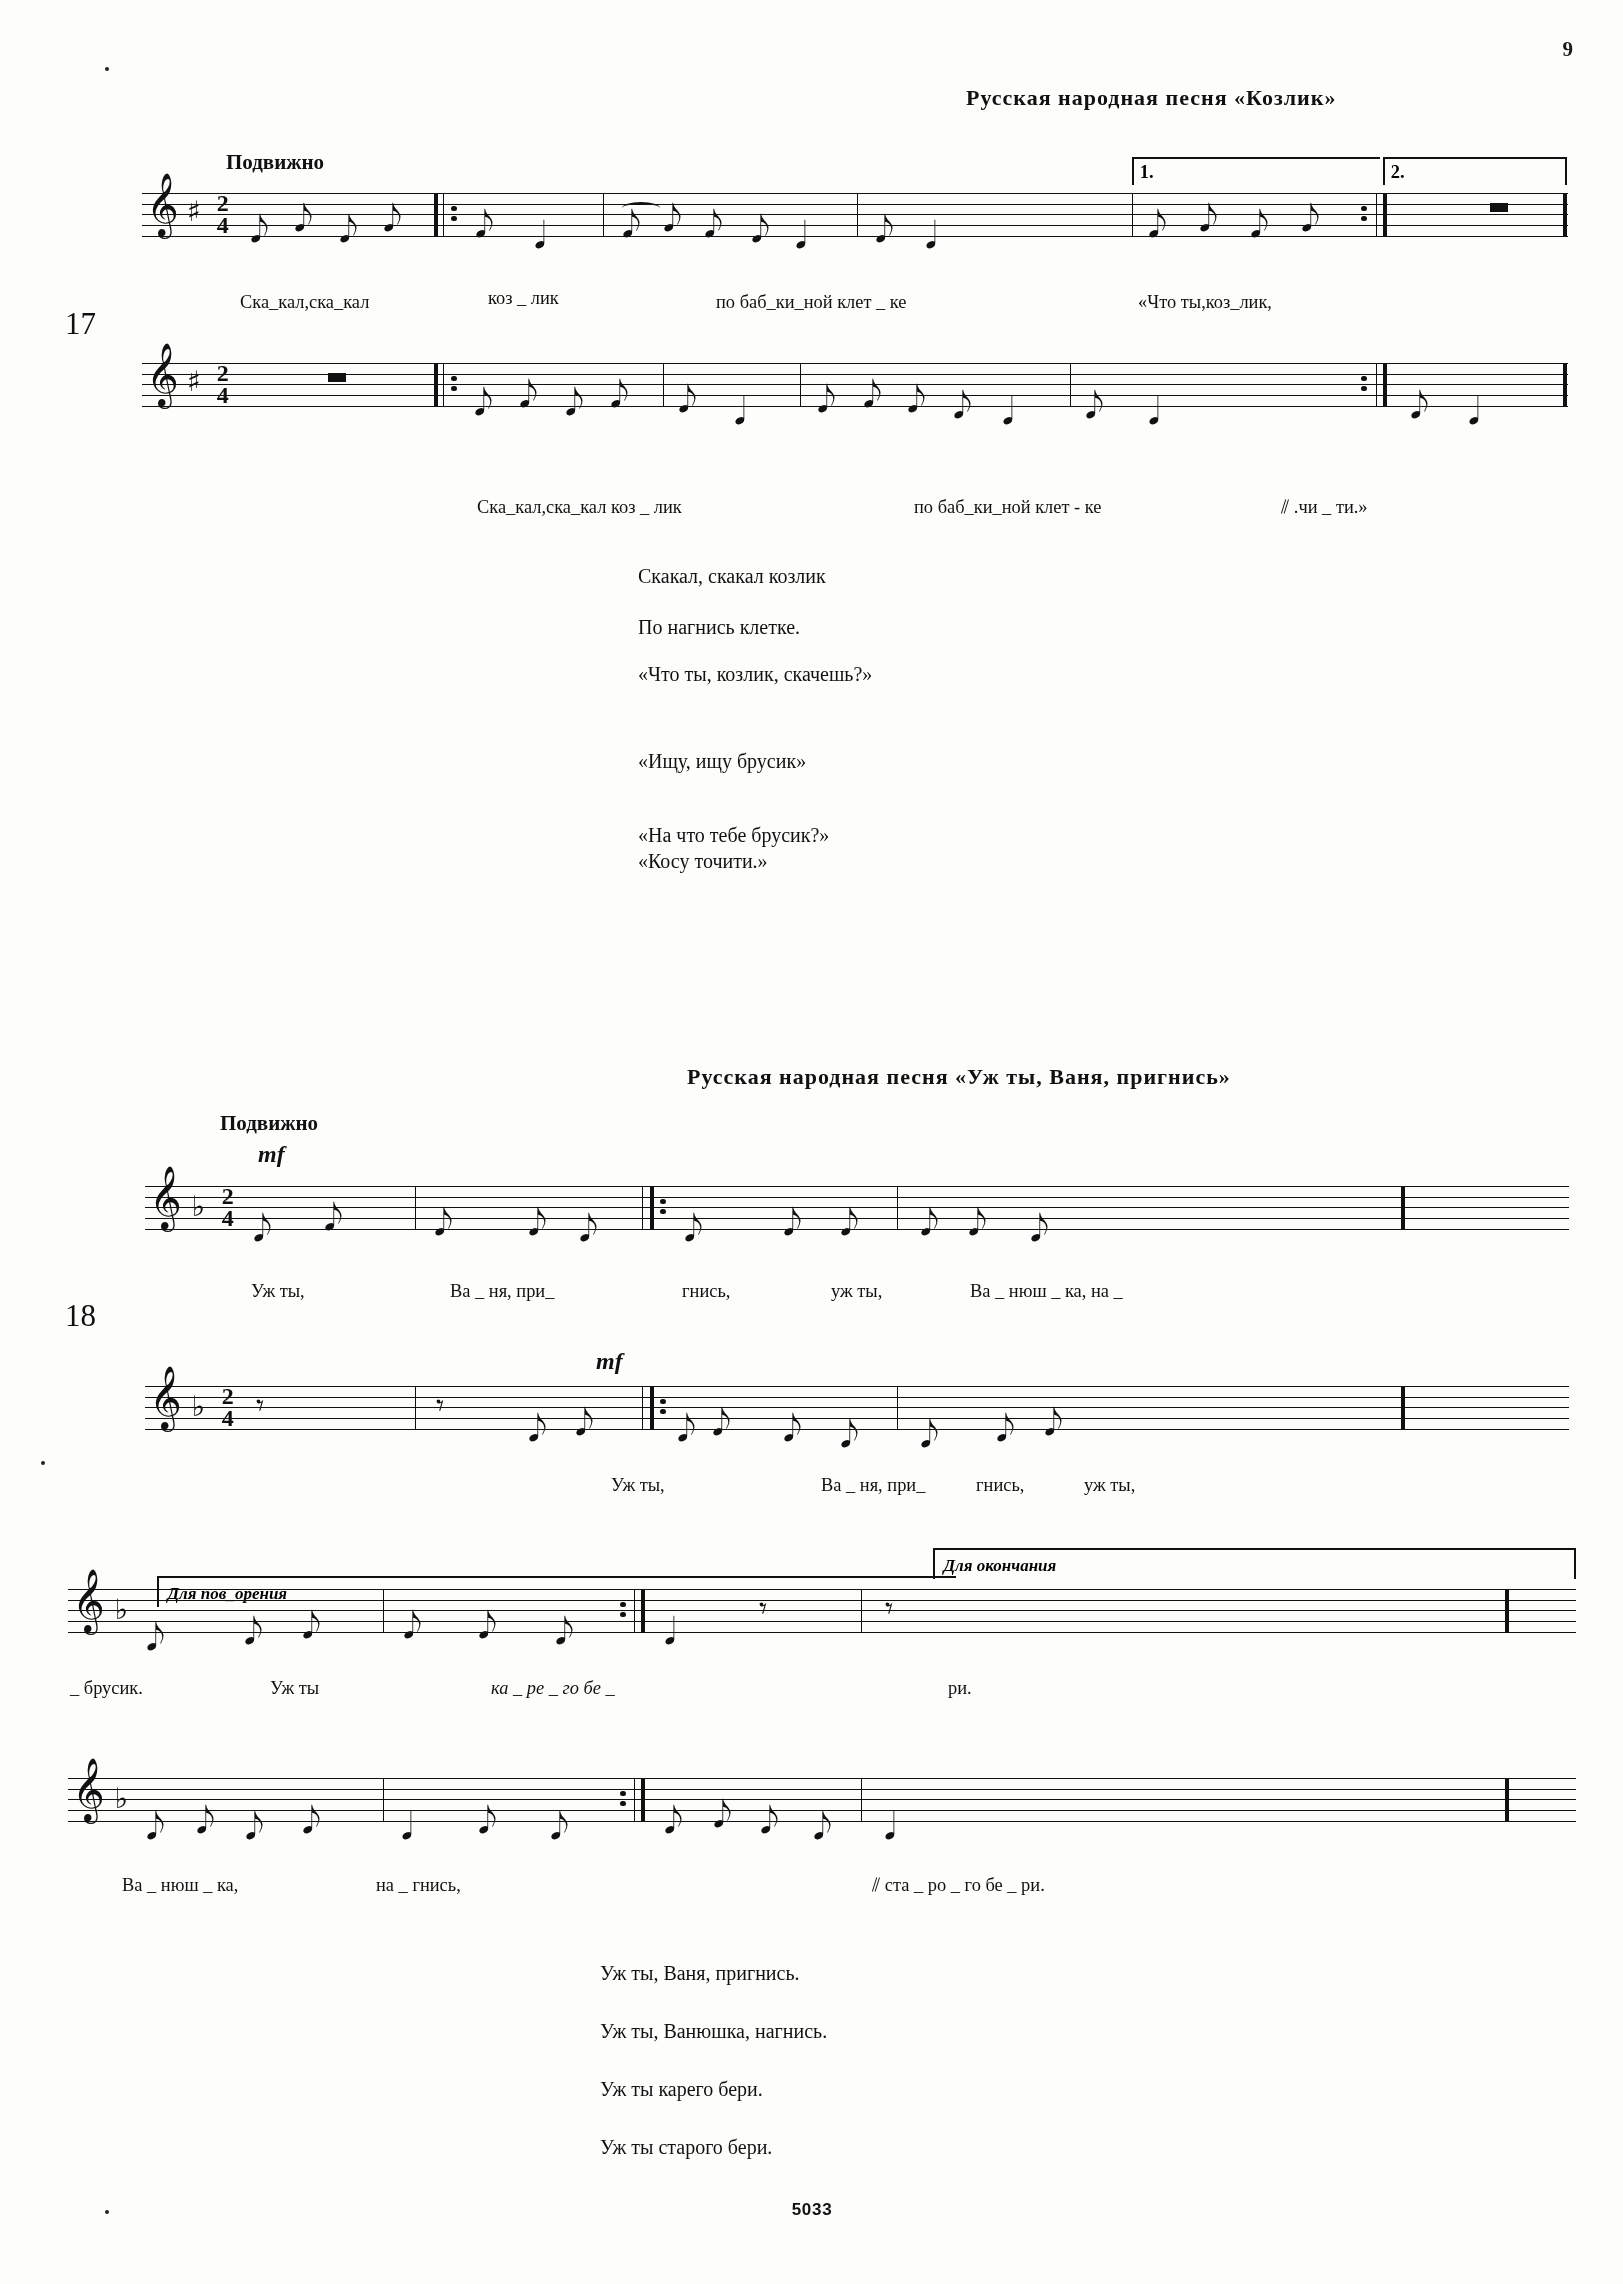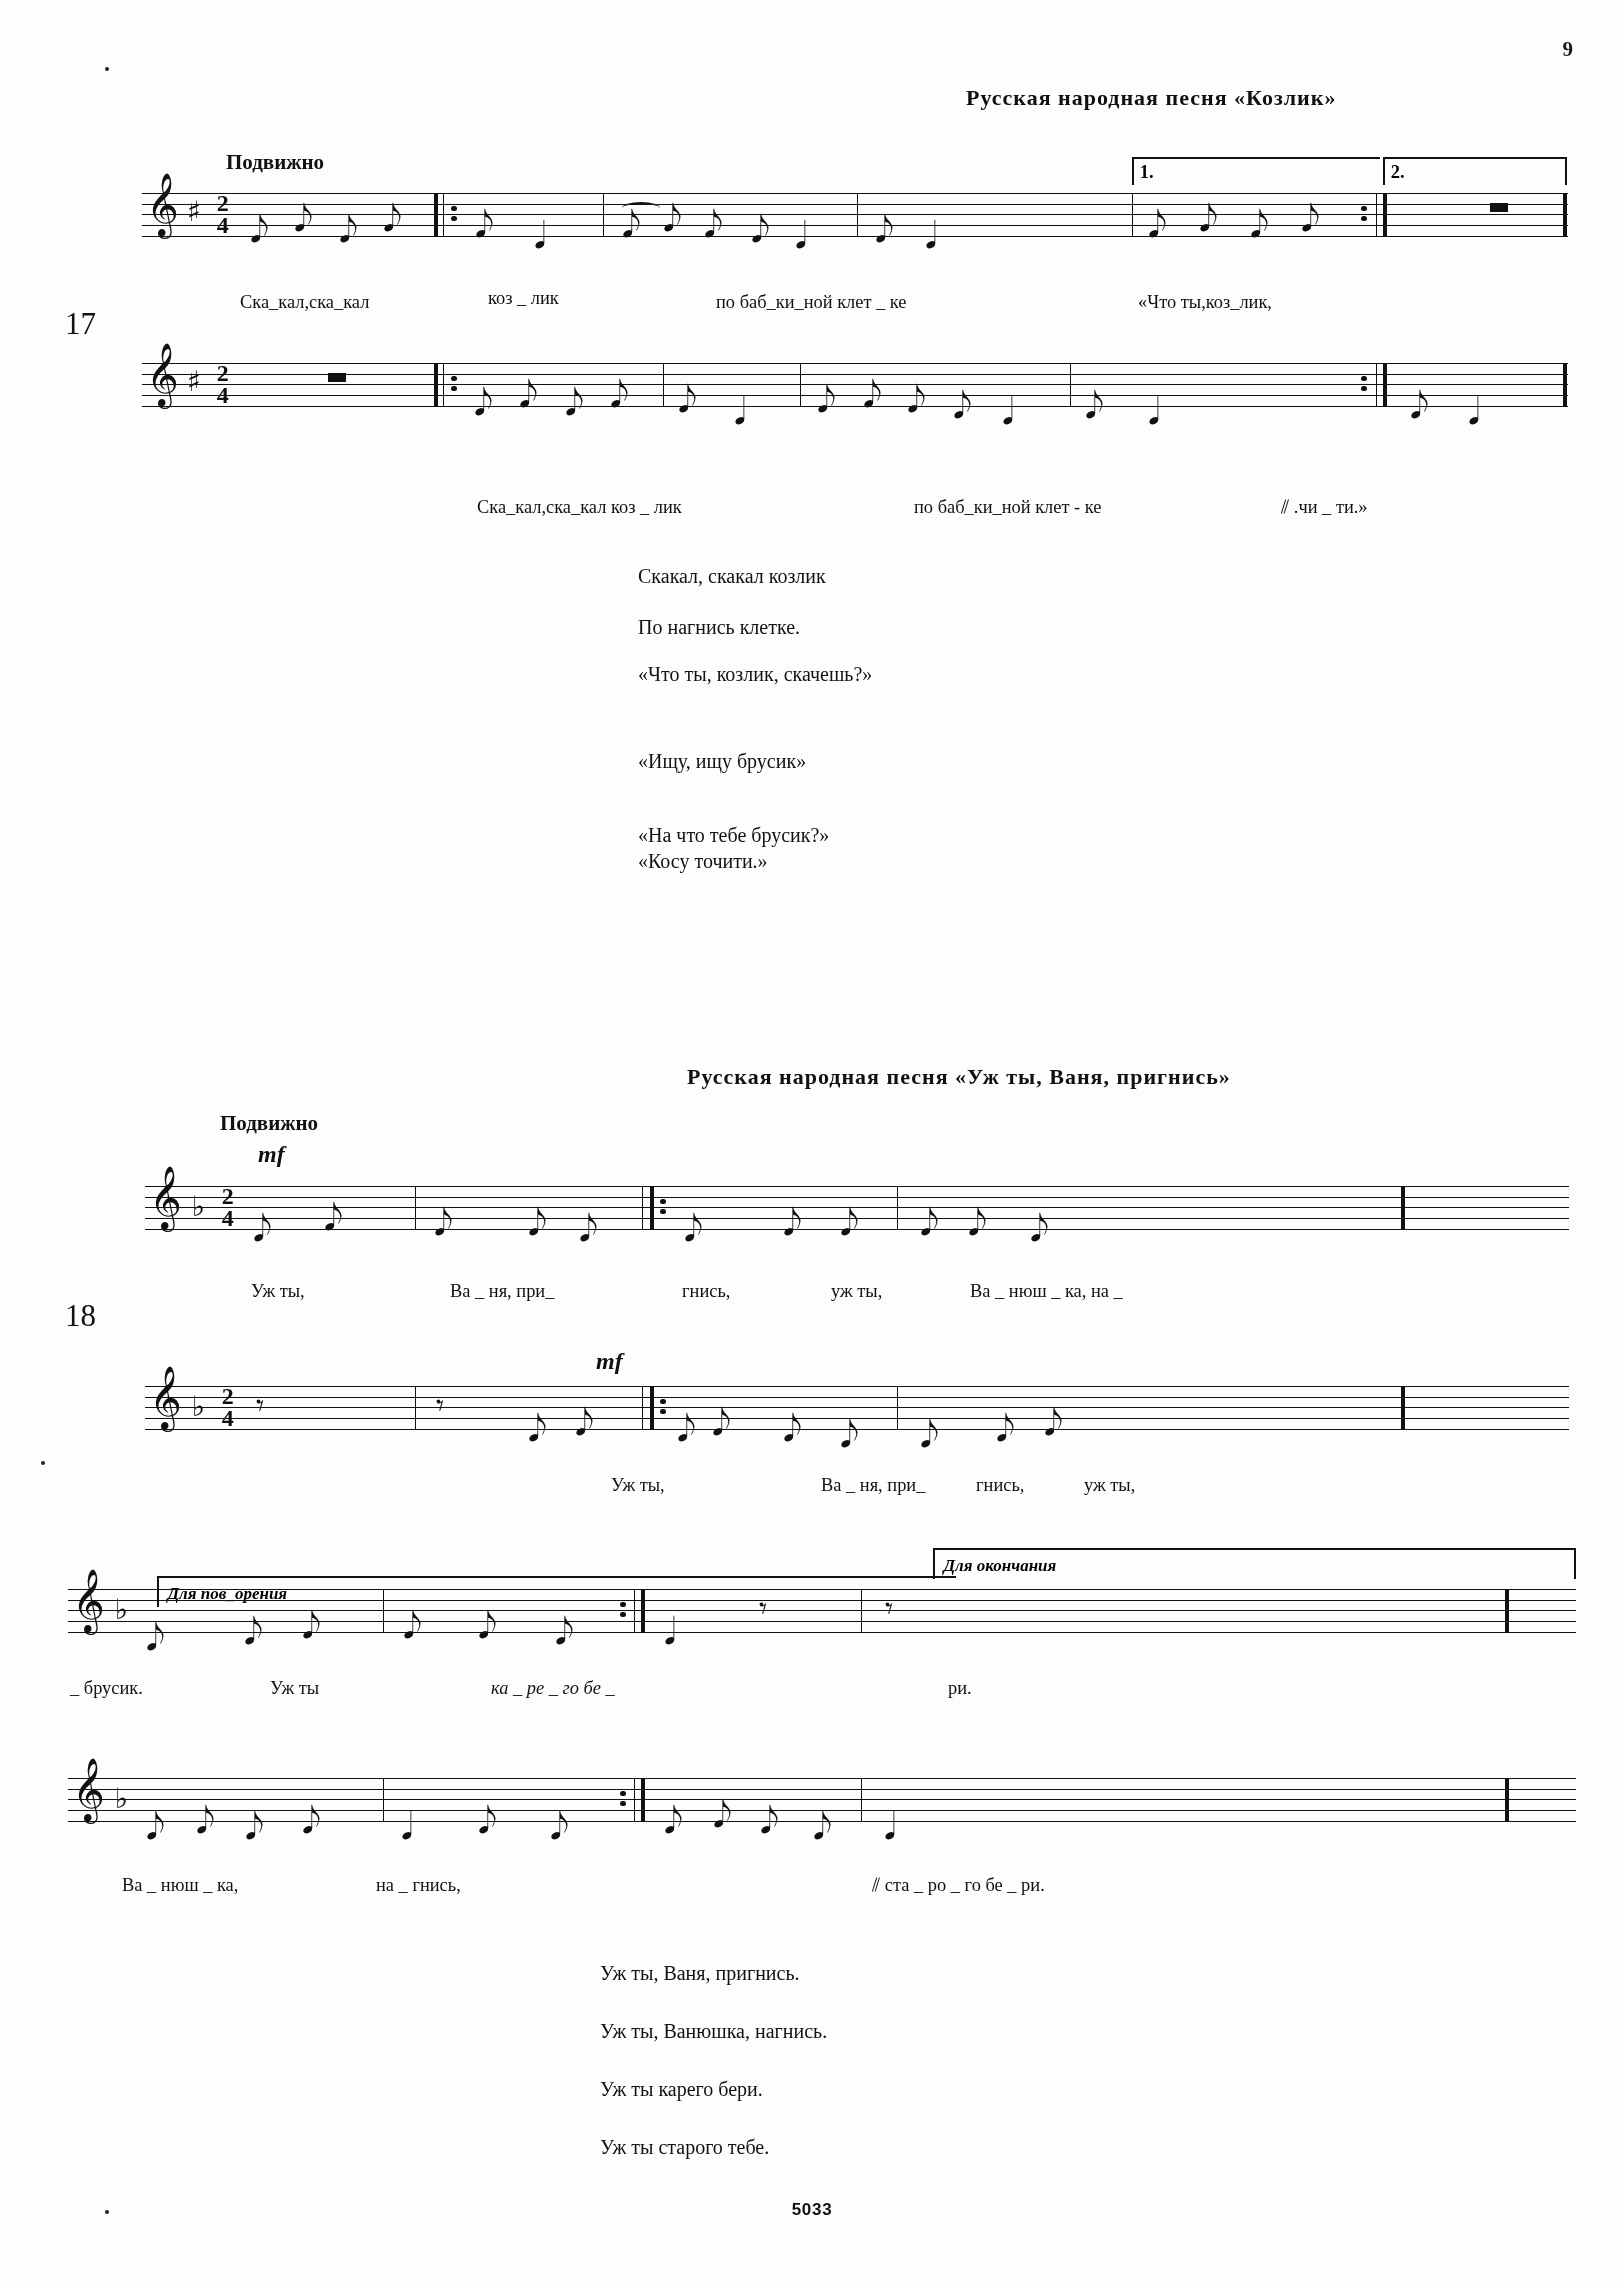--- a/index.html
+++ b/index.html
@@ -536,18 +536,18 @@
     <div class="barline final" style="left:1437px; top:0; height:44px;"></div>
   </div>
 
   <div class="lyric" style="left:122px; top:1875px;">Ва _ нюш _ ка,</div>
   <div class="lyric" style="left:376px; top:1875px;">на  _  гнись,</div>
   <div class="lyric" style="left:872px; top:1875px;">⫽  ста _ ро _ го  бе  _  ри.</div>
 
   <div class="verse" style="left:600px; top:1962px;font-family:Liberation Serif, serif;">Уж ты, Ваня, пригнись.</div>
   <div class="verse" style="left:600px; top:2020px;">Уж ты, Ванюшка, нагнись.</div>
   <div class="verse" style="left:600px; top:2078px;">Уж ты карего бери.</div>
-  <div class="verse" style="left:600px; top:2136px;">Уж ты старого тебе.</div>
+  <div class="verse" style="left:600px; top:2136px;">Уж ты старого бери.</div>
 
   <div class="plate">5033</div>
 
 </div>
 
 
 </body></html>

